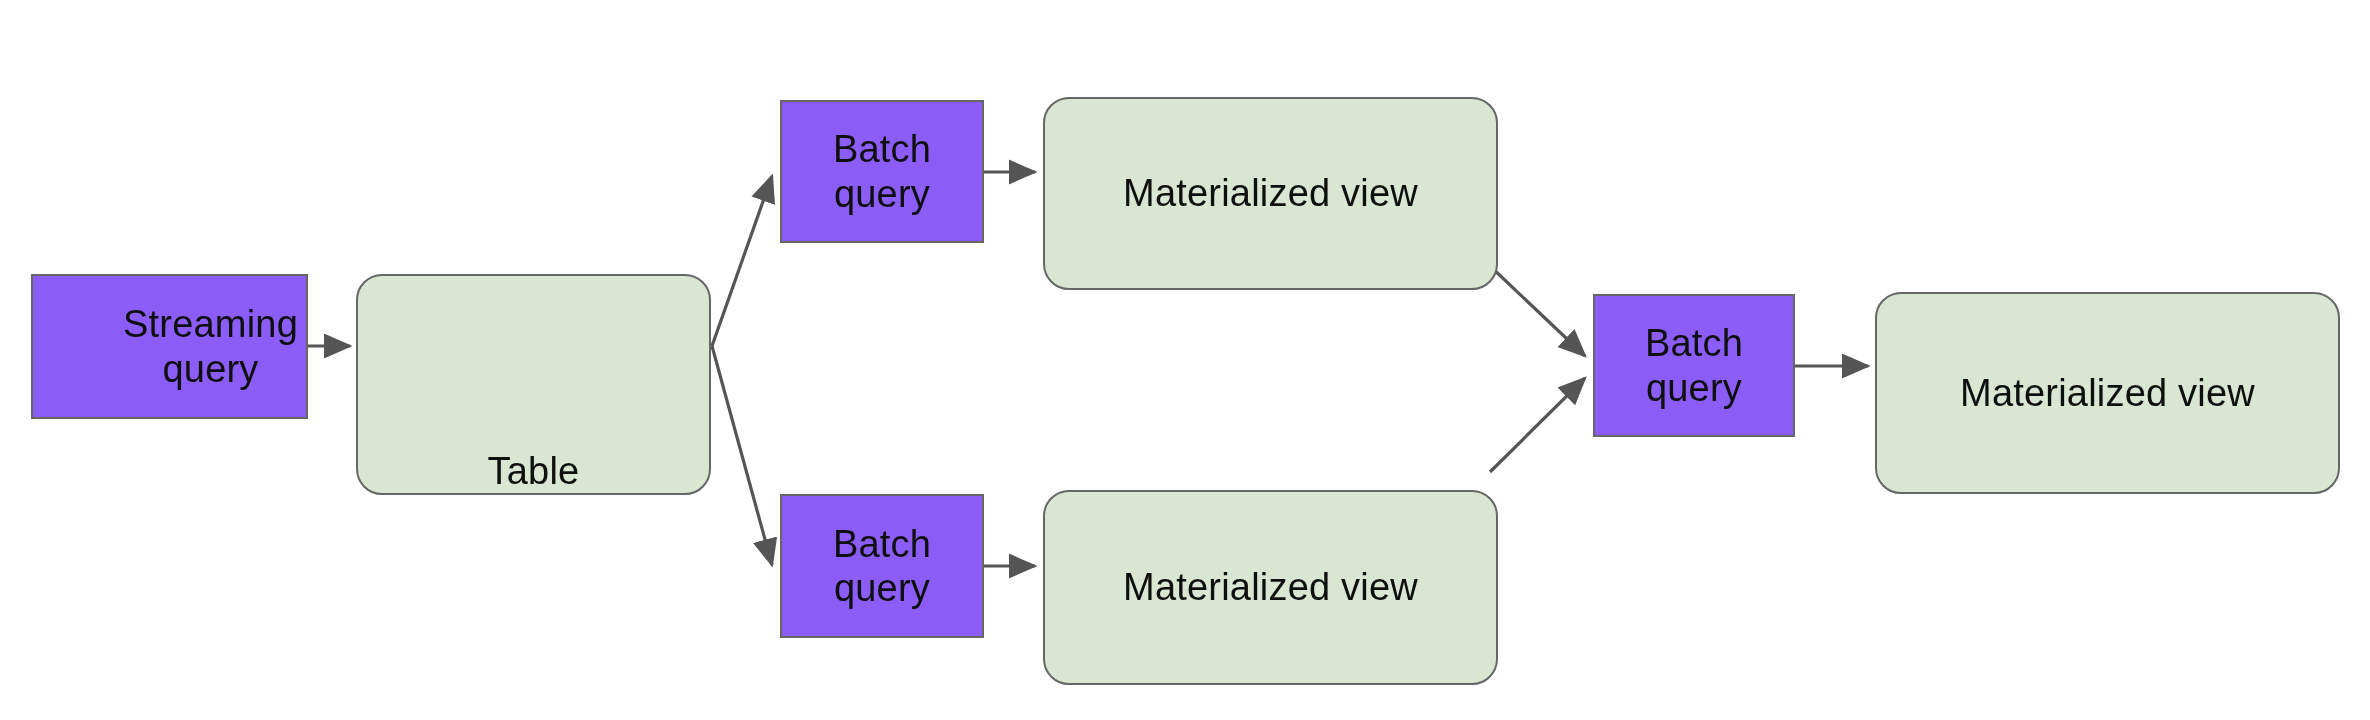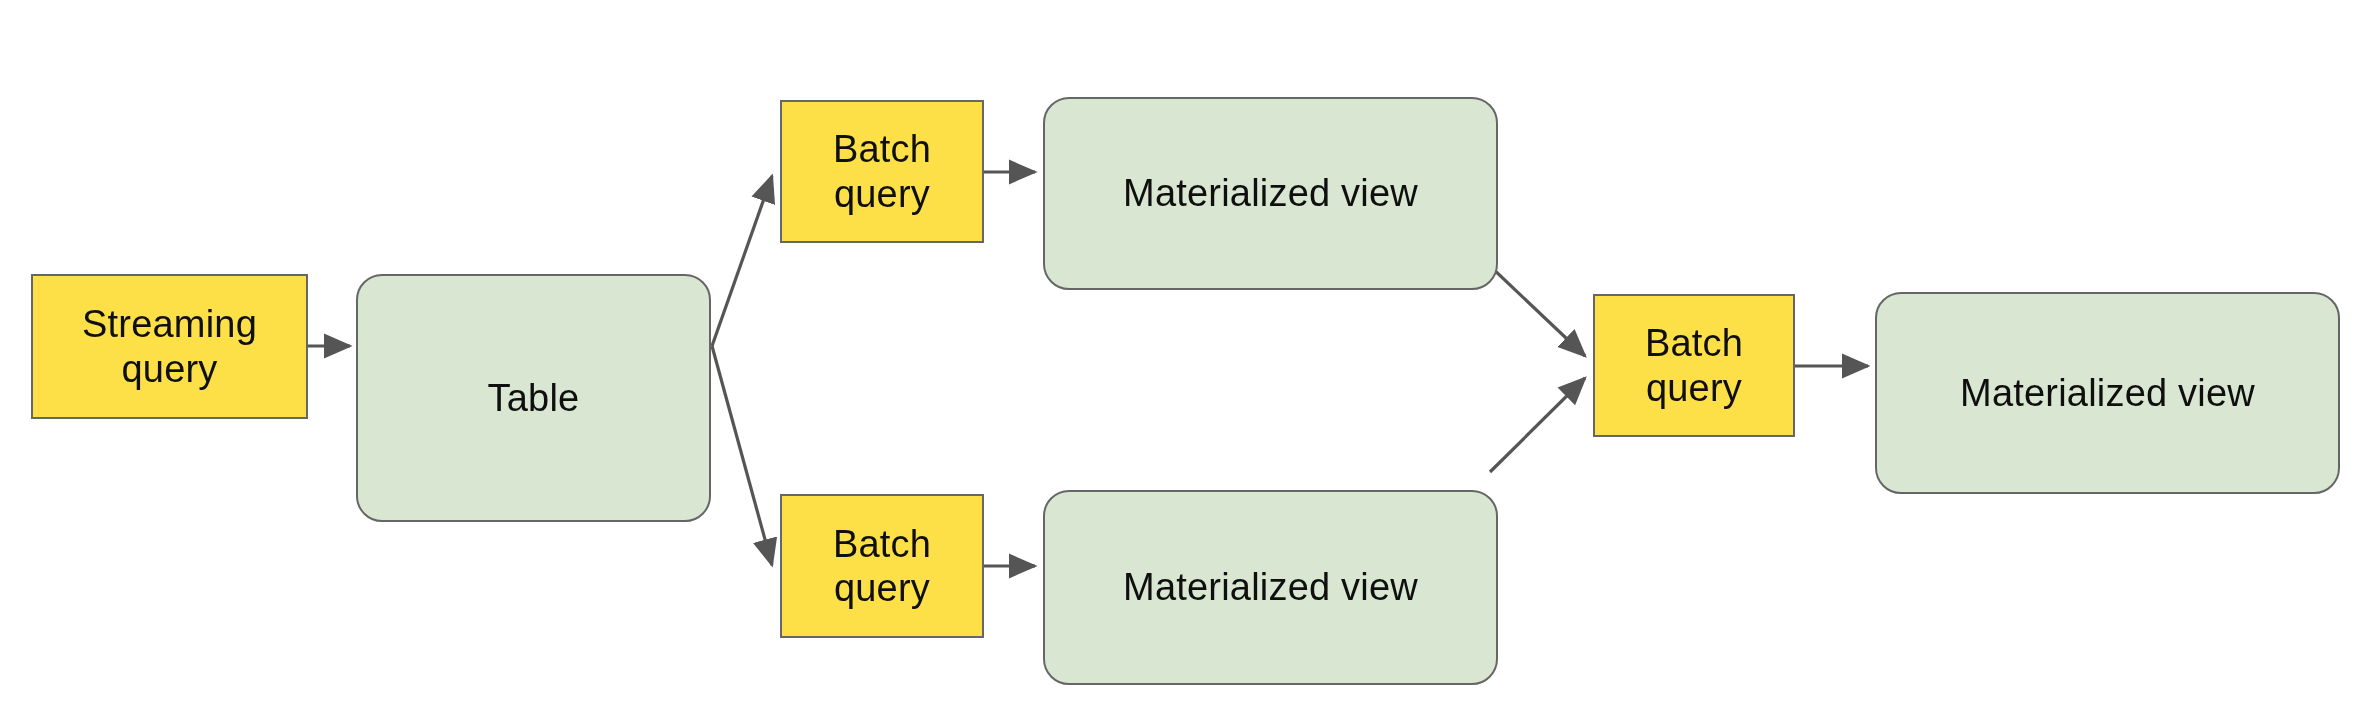--- a/index.html
+++ b/index.html
@@ -34,21 +34,21 @@
     justify-content: center;
     text-align: center;
     border: 2px solid #666666;
     color: #0f0f0f;
     font-size: 38px;
     line-height: 1.16;
     letter-spacing: 0.2px;
     white-space: pre-line;
   }
   .node.process {
-    background: #fde047;
+    background: #8b5cf6;
     border-color: #666666;
     border-radius: 0;
   }
   .node.store {
     background: #d9e7d2;
     border-color: #666666;
     border-radius: 26px;
     margin-top: 22px;
   }
   .node-label {
@@ -72,26 +72,26 @@
         <polyline points="712,346 772,176" marker-end="url(#arrowhead)"></polyline>
         <polyline points="712,346 772,565" marker-end="url(#arrowhead)"></polyline>
         <polyline points="984,172 1035,172" marker-end="url(#arrowhead)"></polyline>
         <polyline points="984,566 1035,566" marker-end="url(#arrowhead)"></polyline>
         <polyline points="1490,266 1585,356" marker-end="url(#arrowhead)"></polyline>
         <polyline points="1490,472 1585,378" marker-end="url(#arrowhead)"></polyline>
         <polyline points="1795,366 1868,366" marker-end="url(#arrowhead)"></polyline>
       </g>
   </svg>
 
-  <div class="node process" style="left: 31px; top: 274px; width: 277px; height: 145px;">
+  <div class="node process" style="left: 31px; top: 274px; width: 277px; height: 145px; justify-content: flex-end;">
     <span class="node-label">Streaming
 query</span>
   </div>
 
-  <div class="node store" style="left: 356px; top: 252px; width: 355px; height: 248px;">
+  <div class="node store" style="left: 356px; top: 252px; width: 355px; height: 221px; align-items: flex-end;">
     <span class="node-label">Table</span>
   </div>
 
   <div class="node process" style="left: 780px; top: 100px; width: 204px; height: 143px;">
     <span class="node-label">Batch
 query</span>
   </div>
 
   <div class="node store" style="left: 1043px; top: 75px; width: 455px; height: 193px;">
     <span class="node-label">Materialized view</span>

